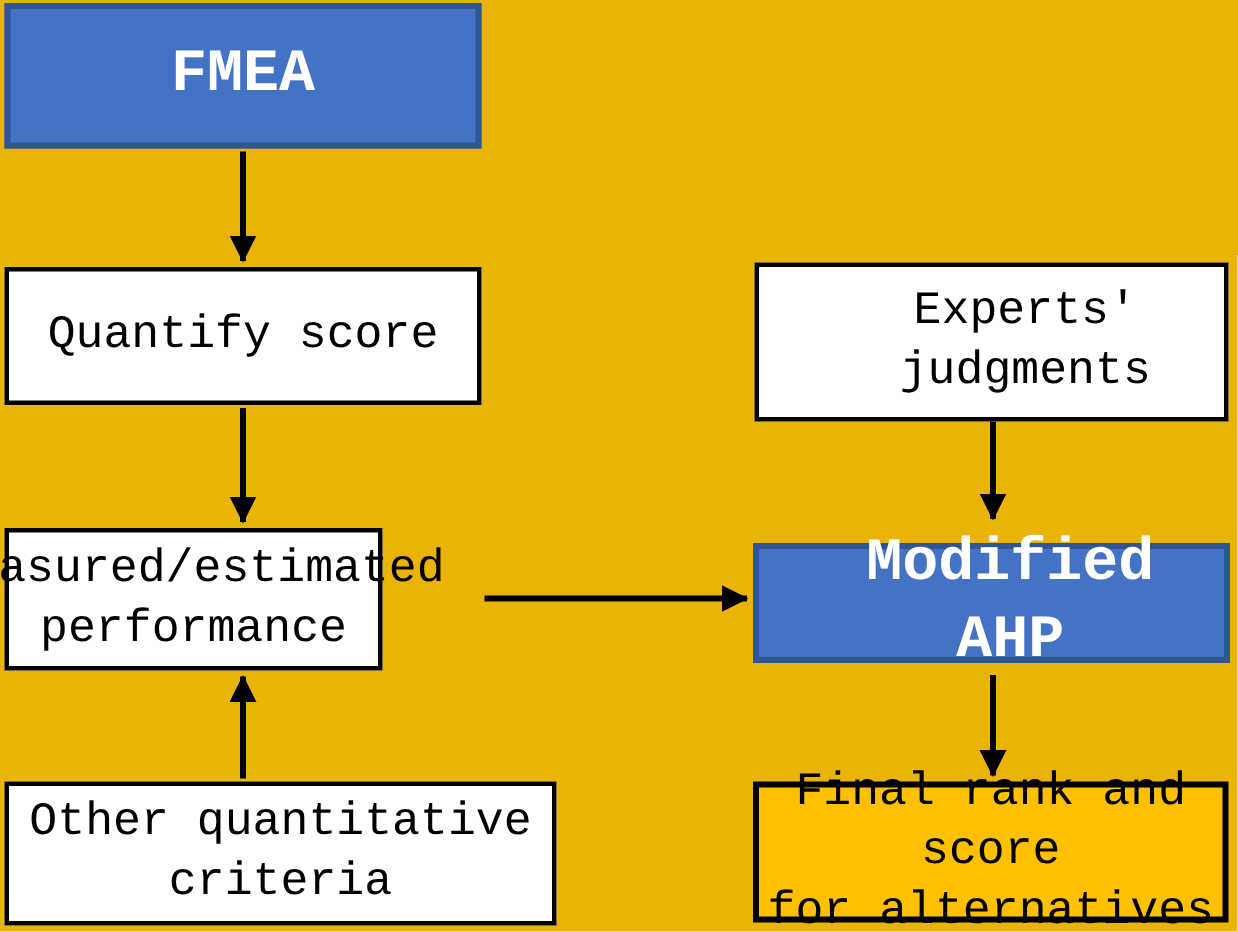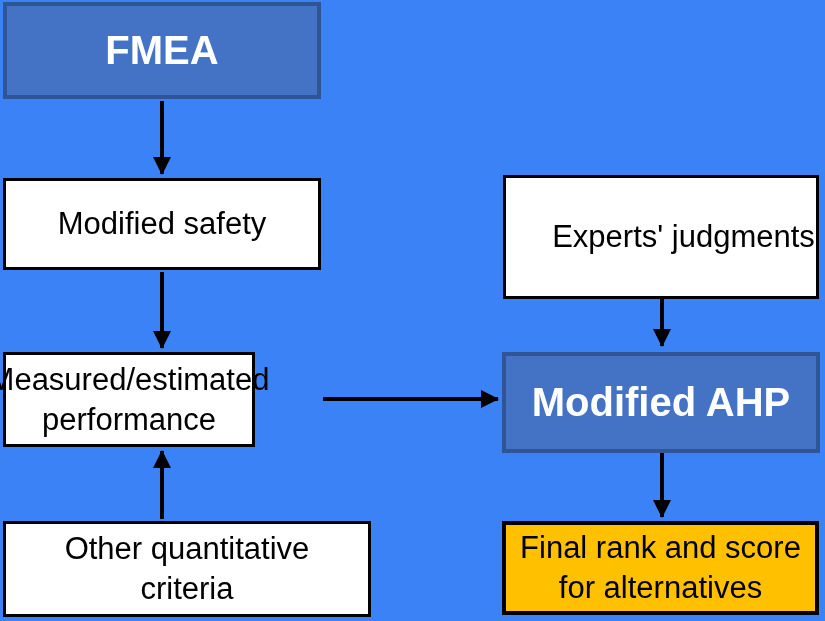--- a/index.html
+++ b/index.html
@@ -1,21 +1,21 @@
 <!DOCTYPE html>
 <html><head>
 <meta charset="utf-8">
 <style>
   html, body { margin: 0; padding: 0; background: #ffffff; }
   .canvas {
     position: relative;
     width: 825px;
     height: 621px;
-    background: #3b82f6;
-    font-family: Liberation Sans, sans-serif;
+    background: #eab308;
+    font-family: Liberation Mono, monospace;
     overflow: hidden;
   }
   .box {
     position: absolute;
     display: flex;
     align-items: center;
     justify-content: center;
     text-align: center;
     box-sizing: border-box;
   }
@@ -39,22 +39,22 @@
   .box.orange {
     background: #FFC000;
     border: 4px solid #000000;
     color: #000000;
     font-size: 31px;
   }
   #box-fmea      { left: 3px;   top: 2px;   width: 318px; height: 97px; }
   #box-quantify  { left: 3px;   top: 178px; width: 318px; height: 92px; }
   #box-measured  { left: 3px;   top: 352px; width: 252px; height: 95px; }
   #box-other     { left: 3px;   top: 521px; width: 368px; height: 96px; }
-  #box-experts   { left: 503px; top: 175px; width: 316px; height: 124px; padding-left: 45px; }
-  #box-ahp       { left: 502px; top: 352px; width: 318px; height: 101px; }
+  #box-experts   { left: 503px; top: 175px; width: 316px; height: 106px; padding-left: 45px; }
+  #box-ahp       { left: 502px; top: 362px; width: 318px; height: 80px; padding-left: 25px; }
   #box-final     { left: 502px; top: 521px; width: 317px; height: 94px; }
   svg.arrows {
     position: absolute;
     left: 0; top: 0;
     width: 825px; height: 621px;
     pointer-events: none;
   }
   svg.arrows line { stroke: #000000; stroke-width: 4; }
 </style>
 </head>
@@ -74,21 +74,21 @@
     <line x1="323" y1="399" x2="498" y2="399" marker-end="url(#arrowhead)"></line>
     <line x1="662" y1="275" x2="662" y2="346" marker-end="url(#arrowhead)"></line>
     <line x1="662" y1="450" x2="662" y2="517" marker-end="url(#arrowhead)"></line>
   </svg>
 
   <div class="box blue" id="box-fmea">
     <span class="label">FMEA</span>
   </div>
 
   <div class="box plain" id="box-quantify">
-    <span class="label">Modified safety</span>
+    <span class="label">Quantify score</span>
   </div>
 
   <div class="box plain" id="box-measured">
     <span class="label">Measured/estimated
 performance</span>
   </div>
 
   <div class="box plain" id="box-other">
     <span class="label">Other quantitative
 criteria</span>

